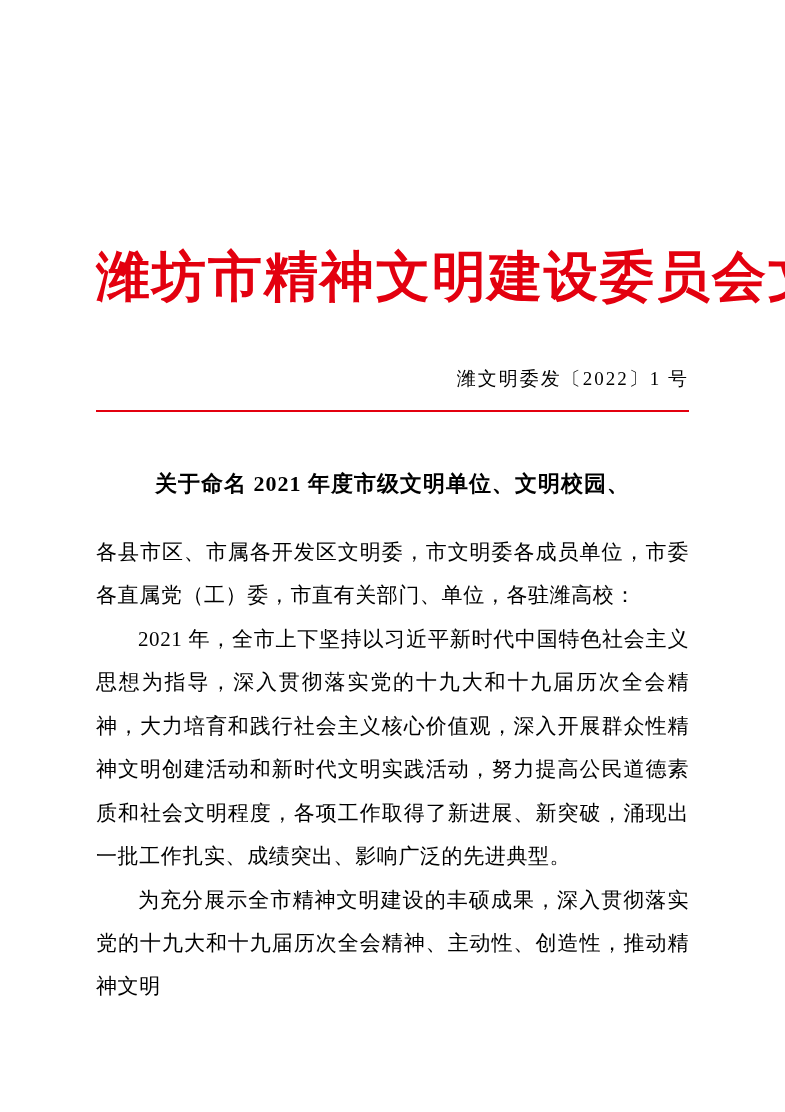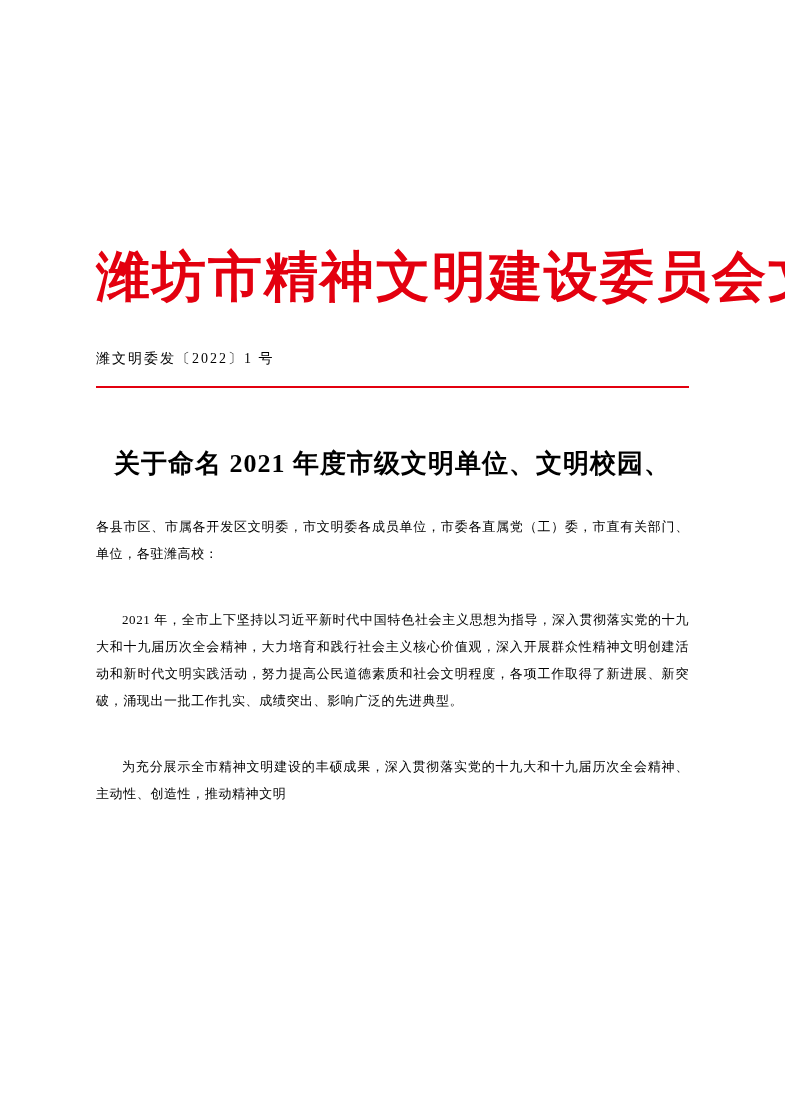--- a/index.html
+++ b/index.html
@@ -29,58 +29,57 @@
   .doc-header .red-title {
     color: #e3000f;
     font-family: "Liberation Serif", "DejaVu Serif", serif;
     font-weight: bold;
     font-size: 54px;
     letter-spacing: 2px;
     line-height: 1.15;
     white-space: nowrap;
   }
   .doc-number {
-    margin-top: 42px;
-    text-align: left;
-    font-size: 14px;
+    margin-top: 58px;
+    text-align: right;
+    font-size: 19px;
     letter-spacing: 2px;
     color: #000;
   }
   .red-rule {
     margin-top: 18px;
     height: 2px;
     background: #e3000f;
     width: 100%;
   }
   .doc-title {
     margin-top: 52px;
     text-align: center;
     font-weight: bold;
-    font-size: 26px;
+    font-size: 22px;
     line-height: 1.85;
     letter-spacing: 1px;
   }
   .doc-title .line {
     display: block;
   }
   .body-text {
     margin-top: 26px;
-    font-size: 13px;
+    font-size: 21px;
     line-height: 2.07;
     letter-spacing: 0.6px;
     text-align: justify;
     text-justify: inter-ideograph;
     font-family: Liberation Serif, serif;
   }
   .body-text p {
     margin: 0;
   }
   .body-text p.indent {
     text-indent: 2em;
-    margin-top: 39px;
   }
 </style>
 </head>
 <body>
 
 <div class="page">
 
   <div class="doc-header">
     <div class="red-title">潍坊市精神文明建设委员会文件</div>
   </div>

